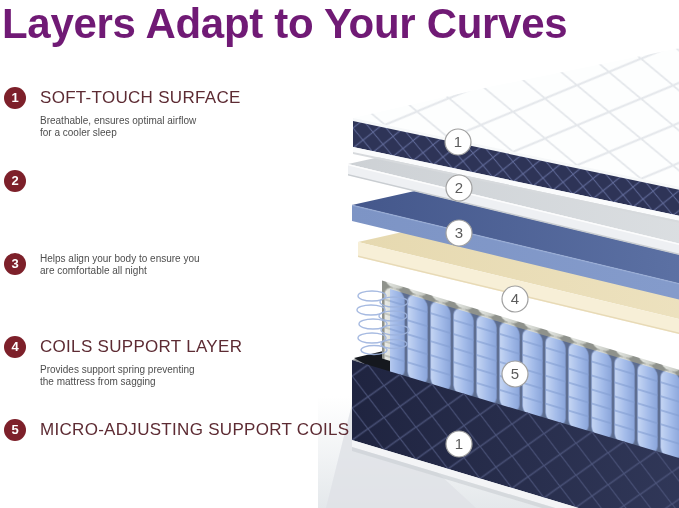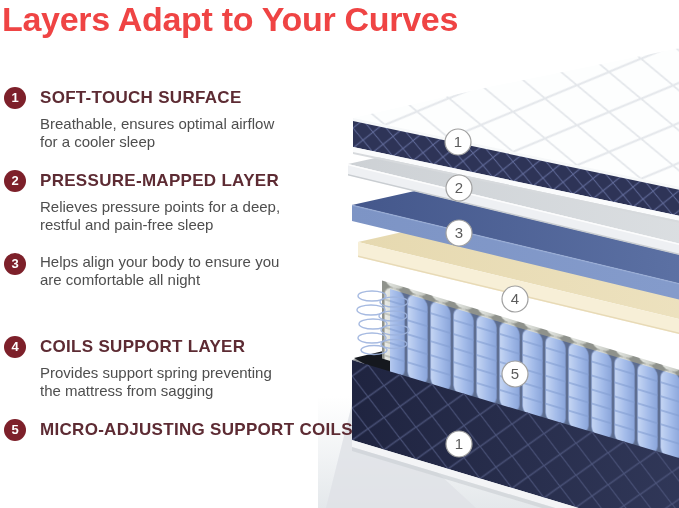--- a/index.html
+++ b/index.html
@@ -1,26 +1,26 @@
 <!DOCTYPE html>
 <html><head>
 <meta charset="utf-8">
 <style>
   html,body{margin:0;padding:0;background:#fff;}
   .canvas{position:relative;width:679px;height:508px;background:#ffffff;overflow:hidden;
           font-family:"Liberation Sans",sans-serif;}
   .diagram{position:absolute;left:0;top:0;width:679px;height:508px;}
-  .title{position:absolute;left:2px;top:0px;margin:0;font-size:34px;font-weight:700;
-         letter-spacing:-0.3px;color:#ef4444;white-space:nowrap;}
+  .title{position:absolute;left:2px;top:0px;margin:0;font-size:42px;font-weight:700;
+         letter-spacing:-0.3px;color:#701a75;white-space:nowrap;}
   .features{position:absolute;left:0;top:0;width:345px;height:508px;}
   .feature{position:absolute;left:4px;display:flex;align-items:flex-start;width:336px;}
   .badge{flex:0 0 auto;width:22px;height:22px;border-radius:50%;background:#7d202a;color:#ffffff;
          font-size:13px;font-weight:700;line-height:22px;text-align:center;margin-right:14px;margin-top:0;}
-  .ft h2{margin:1px 0 7px 0;font-size:17px;font-weight:700;letter-spacing:0.3px;color:#5d2b33;white-space:nowrap;}
-  .ft p{margin:0;font-size:15px;line-height:1.22;color:#4e4e4e;white-space:pre-line;}
+  .ft h2{margin:1px 0 7px 0;font-size:17px;font-weight:400;letter-spacing:0.3px;color:#5d2b33;white-space:nowrap;}
+  .ft p{margin:0;font-size:10px;line-height:1.22;color:#4e4e4e;white-space:pre-line;}
   .f1{top:87px}.f2{top:170px}.f3{top:253px}.f4{top:336px}.f5{top:419px}
   .marker-circle{fill:#ffffff;stroke:#a0a0a0;stroke-width:1.2;}
   .marker-num{fill:#5c5c5c;font-size:15px;font-family:"Liberation Sans",sans-serif;text-anchor:middle;}
 </style>
 </head>
 <body>
 
 <div class="canvas">
 
   <svg class="diagram" viewBox="0 0 679 508" xmlns="http://www.w3.org/2000/svg">
@@ -178,25 +178,20 @@
       <span class="badge">1</span>
       <div class="ft">
         <h2>SOFT-TOUCH SURFACE</h2>
         <p>Breathable, ensures optimal airflow
 for a cooler sleep</p>
       </div>
     </div>
 
     <div class="feature f2">
       <span class="badge">2</span>
-      <div class="ft">
-        <h2>PRESSURE-MAPPED LAYER</h2>
-        <p>Relieves pressure points for a deep,
-restful and pain-free sleep</p>
-      </div>
     </div>
 
     <div class="feature f3">
       <span class="badge">3</span>
       <div class="ft">
         <p>Helps align your body to ensure you
 are comfortable all night</p>
       </div>
     </div>
 

